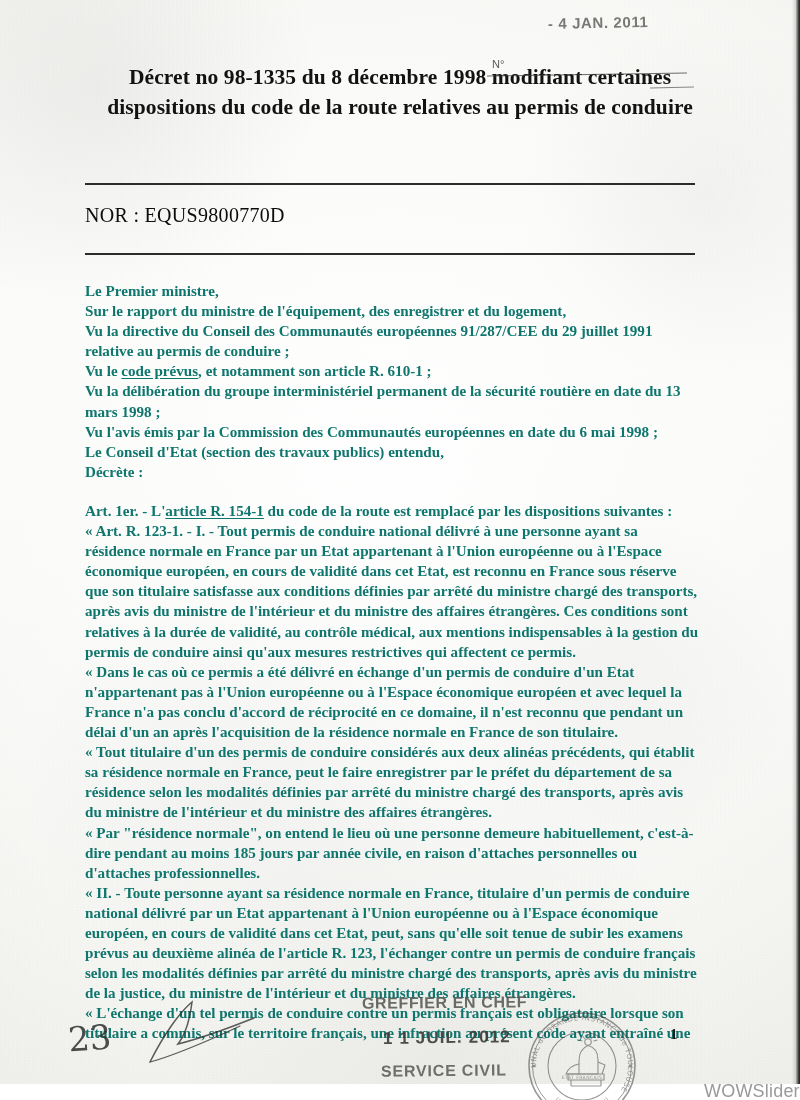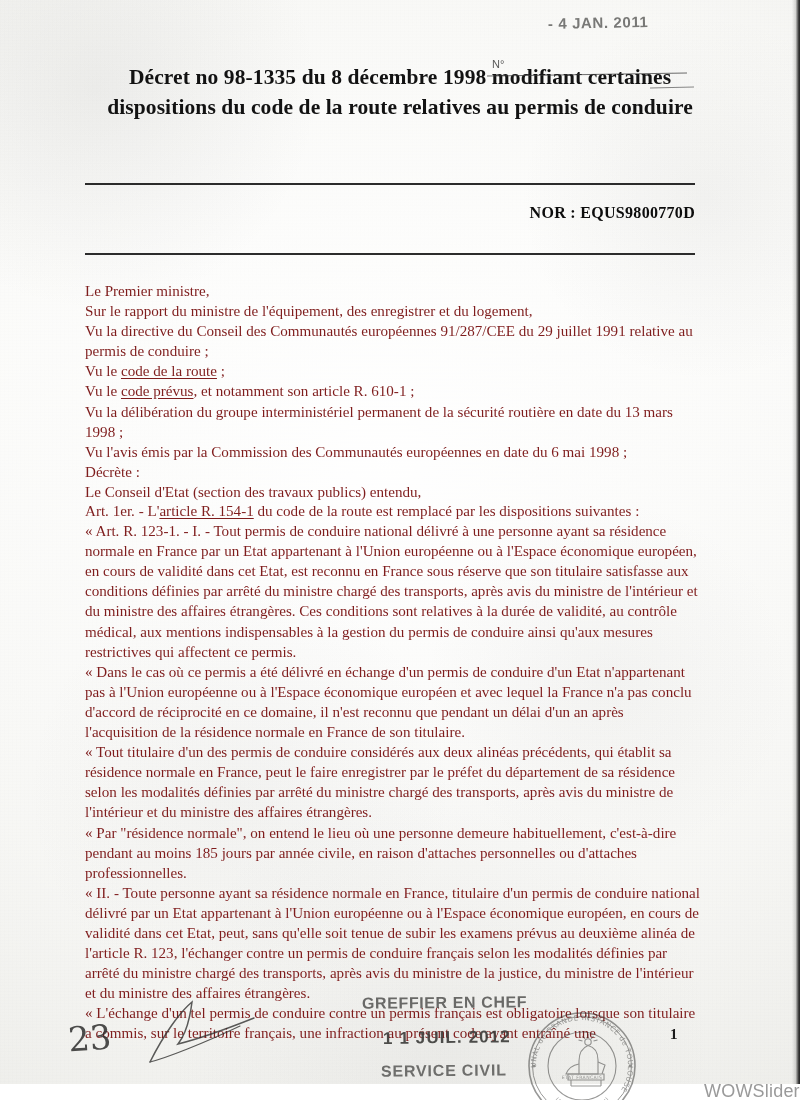--- a/index.html
+++ b/index.html
@@ -142,35 +142,36 @@
   }
   .rule-top    { top: 183px; }
   .rule-bottom { top: 253px; }
 
   
   .nor-line {
     position: absolute;
     top: 204px;
     left: 85px;
     width: 610px;
-    text-align: right;
-    font-weight: bold;
-    font-size: 16px;
+    text-align: left;
+    font-weight: normal;
+    font-size: 20px;
     letter-spacing: 0.3px;
   }
 
   
   .body-block {
     position: absolute;
     left: 85px;
     width: 615px;
     font-size: 15.1px;
     line-height: 20.1px;
     text-align: left;
-    color: #7f1d1d;
+    color: #0f766e;
+    font-weight: bold;
   }
   #preamble { top: 281px; }
   #articles { top: 501px; }
 
   .body-block p {
     margin: 0;
   }
   .u { text-decoration: underline; text-underline-offset: 1.5px; }
 
   
@@ -284,26 +285,25 @@
     <div class="title-block">Décret no 98-1335 du 8 décembre 1998 modifiant certaines dispositions du code de la route relatives au permis de conduire</div>
 
     <div class="rule rule-top"></div>
     <div class="nor-line">NOR : EQUS9800770D</div>
     <div class="rule rule-bottom"></div>
 
     <div class="body-block" id="preamble">
       <p>Le Premier ministre,</p>
       <p>Sur le rapport du ministre de l'équipement, des enregistrer et du logement,</p>
       <p>Vu la directive du Conseil des Communautés européennes 91/287/CEE du 29 juillet 1991 relative au permis de conduire ;</p>
-      <p>Vu le <span class="u">code de la route</span> ;</p>
       <p>Vu le <span class="u">code prévus</span>, et notamment son article R. 610-1 ;</p>
       <p>Vu la délibération du groupe interministériel permanent de la sécurité routière en date du 13 mars 1998 ;</p>
       <p>Vu l'avis émis par la Commission des Communautés européennes en date du 6 mai 1998 ;</p>
+      <p>Le Conseil d'Etat (section des travaux publics) entendu,</p>
       <p>Décrète :</p>
-      <p>Le Conseil d'Etat (section des travaux publics) entendu,</p>
     </div>
 
     <div class="body-block" id="articles">
       <p>Art. 1er. - L'<span class="u">article R. 154-1</span> du code de la route est remplacé par les dispositions suivantes :</p>
       <p>« Art. R. 123-1. - I. - Tout permis de conduire national délivré à une personne ayant sa résidence normale en France par un Etat appartenant à l'Union européenne ou à l'Espace économique européen, en cours de validité dans cet Etat, est reconnu en France sous réserve que son titulaire satisfasse aux conditions définies par arrêté du ministre chargé des transports, après avis du ministre de l'intérieur et du ministre des affaires étrangères. Ces conditions sont relatives à la durée de validité, au contrôle médical, aux mentions indispensables à la gestion du permis de conduire ainsi qu'aux mesures restrictives qui affectent ce permis.</p>
       <p>« Dans le cas où ce permis a été délivré en échange d'un permis de conduire d'un Etat n'appartenant pas à l'Union européenne ou à l'Espace économique européen et avec lequel la France n'a pas conclu d'accord de réciprocité en ce domaine, il n'est reconnu que pendant un délai d'un an après l'acquisition de la résidence normale en France de son titulaire.</p>
       <p>« Tout titulaire d'un des permis de conduire considérés aux deux alinéas précédents, qui établit sa résidence normale en France, peut le faire enregistrer par le préfet du département de sa résidence selon les modalités définies par arrêté du ministre chargé des transports, après avis du ministre de l'intérieur et du ministre des affaires étrangères.</p>
       <p>« Par "résidence normale", on entend le lieu où une personne demeure habituellement, c'est-à-dire pendant au moins 185 jours par année civile, en raison d'attaches personnelles ou d'attaches professionnelles.</p>
       <p>« II. - Toute personne ayant sa résidence normale en France, titulaire d'un permis de conduire national délivré par un Etat appartenant à l'Union européenne ou à l'Espace économique européen, en cours de validité dans cet Etat, peut, sans qu'elle soit tenue de subir les examens prévus au deuxième alinéa de l'article R. 123, l'échanger contre un permis de conduire français selon les modalités définies par arrêté du ministre chargé des transports, après avis du ministre de la justice, du ministre de l'intérieur et du ministre des affaires étrangères.</p>
       <p>« L'échange d'un tel permis de conduire contre un permis français est obligatoire lorsque son titulaire a commis, sur le territoire français, une infraction au présent code ayant entraîné une</p>

